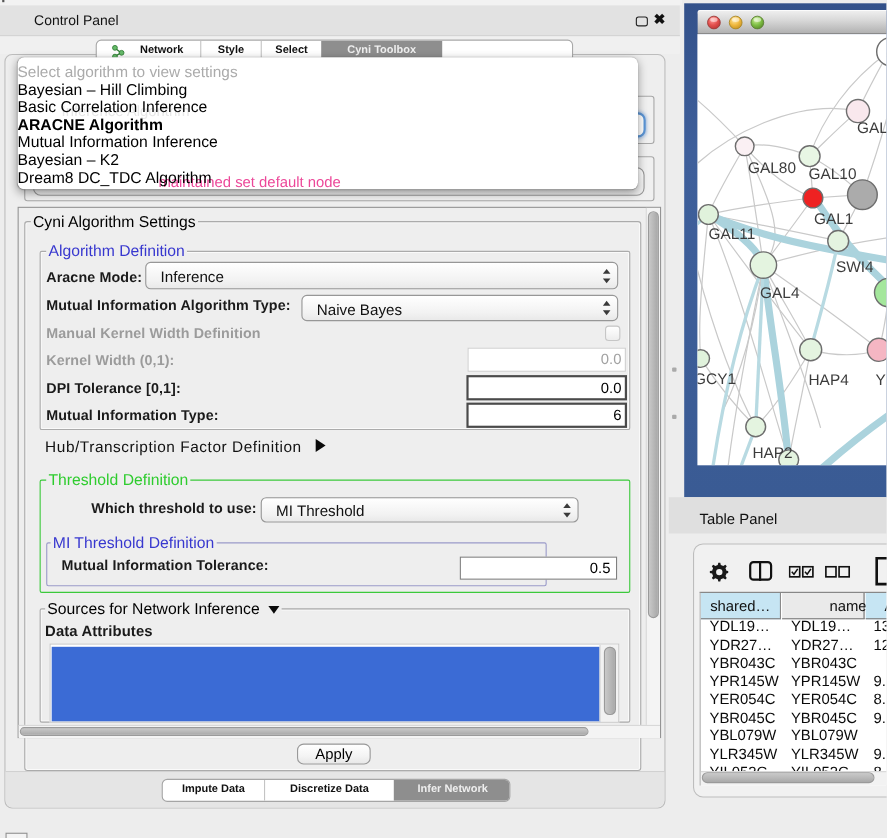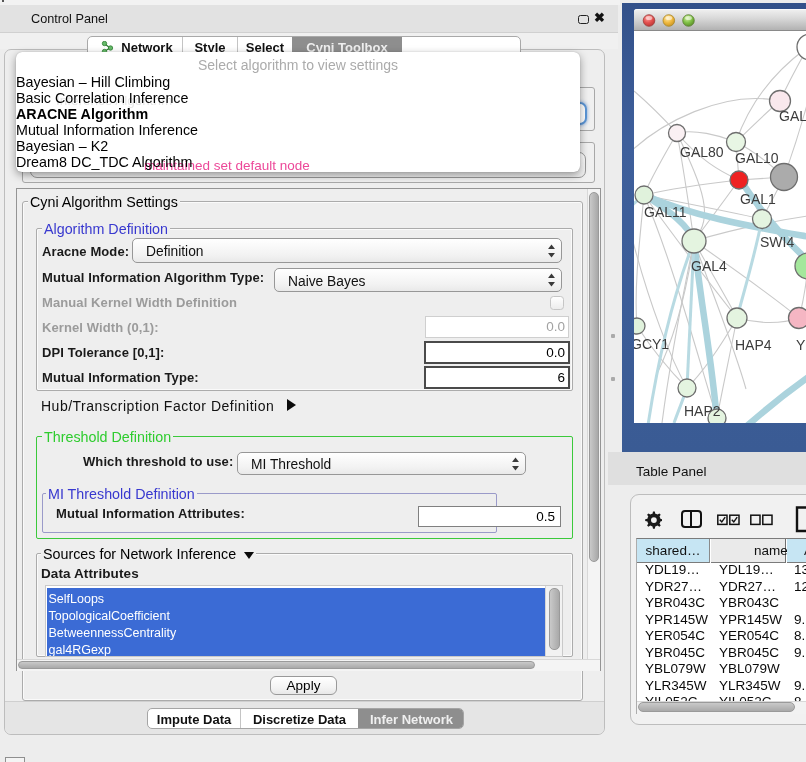--- a/index.html
+++ b/index.html
@@ -11,21 +11,21 @@
 .combo {
   background:linear-gradient(#ffffff, #f2f2f2 70%, #e9e9e9);
   border:1px solid #979797; border-radius:5px;
   font-size:13.8px; color:#111; line-height:23px;
 }
 .combo .val { position:absolute; left:13px; top:0; }
 .spin { position:absolute; right:4px; top:50%; transform:translateY(-50%); width:11px; height:16px; }
 .field { background:#fff; font-size:13.5px; text-align:right; line-height:20px; }
 .grp { border:1px solid #ababab; border-radius:2px; box-shadow:inset 0 0 0 1px rgba(255,255,255,0.7); }
 .leg { position:absolute; top:-8px; background:#EEEEEE; padding:0 2px; font-size:14.3px; white-space:nowrap; }
-.seg { position:absolute; top:0; height:100%; font-size:13px; font-weight:bold; color:#111; text-align:center; }
+.seg { position:absolute; top:0; height:100%; font-size:10px; font-weight:bold; color:#111; text-align:center; }
 .seg .txt { position:relative; top:2.5px; }
 </style>
 </head>
 <body>
 
 <div class="abs" style="left:0;top:0;width:620px;height:5px;background:#F2F2F2;"></div>
 <div class="abs" style="left:2px;top:0;width:2px;height:2px;background:#555;"></div>
 
 <div class="abs" style="left:0;top:5px;width:618px;height:28px;background:#E2E2E2;border-bottom:1px solid #d0d0d0;"></div>
 <div class="abs" style="left:9px;top:12px;font-size:12.7px;color:#111;margin-left:22px;">Control Panel</div>
@@ -69,21 +69,21 @@
 <div class="abs grp" style="left:22px;top:201px;width:561px;height:500px;border-radius:3px;">
   <span class="leg" style="left:5px;background:#EEEEEE;">Cyni Algorithm Settings</span>
 </div>
 
 <div class="abs grp" style="left:36px;top:228px;width:537px;height:163px;">
   <span class="leg" style="left:5px;background:#EEEEEE;color:#3838cf;">Algorithm Definition</span>
 </div>
 
 <div class="abs lbl" style="left:42px;top:243.5px;">Aracne Mode:</div>
 <div class="abs combo" style="left:132px;top:238px;width:430px;height:25px;line-height:25px;">
-  <span class="val">Definition</span>
+  <span class="val">Inference</span>
   <svg class="spin" width="8" height="13" viewBox="0 0 8 13">
       <path d="M4 1.2 L6.8 4.8 L1.2 4.8 Z" fill="#3a3a3a"></path>
       <path d="M4 11.8 L6.8 8.2 L1.2 8.2 Z" fill="#3a3a3a"></path>
     </svg>
 </div>
 
 <div class="abs lbl" style="left:42px;top:269.5px;">Mutual Information Algorithm Type:</div>
 <div class="abs combo" style="left:274px;top:268px;width:288px;height:24px;line-height:25px;">
   <span class="val">Naive Bayes</span>
   <svg class="spin" width="8" height="13" viewBox="0 0 8 13">
@@ -116,53 +116,52 @@
   <span class="val">MI Threshold</span>
   <svg class="spin" width="8" height="13" viewBox="0 0 8 13">
       <path d="M4 1.2 L6.8 4.8 L1.2 4.8 Z" fill="#3a3a3a"></path>
       <path d="M4 11.8 L6.8 8.2 L1.2 8.2 Z" fill="#3a3a3a"></path>
     </svg>
 </div>
 
 <div class="abs" style="left:42px;top:493px;width:455px;height:40px;border:1px solid #9a9ac9;border-radius:2px;">
   <span class="leg" style="left:3px;background:#EEEEEE;color:#3838cf;">MI Threshold Definition</span>
 </div>
-<div class="abs lbl" style="left:56px;top:505.5px;">Mutual Information Attributes:</div>
+<div class="abs lbl" style="left:56px;top:505.5px;">Mutual Information Tolerance:</div>
 <div class="abs field" style="left:418px;top:505.5px;width:143px;height:21.5px;border:1px solid #808080;color:#000;padding-right:5px;line-height:19px;">0.5</div>
 
 <div class="abs grp" style="left:36px;top:553px;width:537px;height:104px;">
   <span class="leg" style="left:4px;background:#EEEEEE;">Sources for Network Inference
   <span style="display:inline-block;width:0;height:0;border-top:7px solid #0a0a0a;border-left:5px solid transparent;border-right:5px solid transparent;margin-left:4px;"></span></span>
 </div>
 <div class="abs lbl" style="left:41px;top:565.5px;font-size:13.5px;">Data Attributes</div>
 
 <div class="abs" style="left:45px;top:585px;width:518px;height:71.5px;background:#fff;border:1px solid #c9c9c9;overflow:hidden;">
   <div style="position:absolute;left:0.5px;top:2px;width:499px;height:67.5px;background:#3b6bd5;"></div>
-  <div style="position:absolute;left:2.5px;top:5px;color:#fff;font-size:12.5px;line-height:17.1px;">SelfLoops<br>TopologicalCoefficient<br>BetweennessCentrality<br>gal4RGexp</div>
   <div style="position:absolute;right:0;top:0;width:17px;height:100%;background:#f2f2f2;border-left:1px solid #d5d5d5;"></div>
   <div style="position:absolute;right:2.5px;top:2px;width:11px;height:62px;background:linear-gradient(90deg,#c9c9c9,#a9a9a9);border:1px solid #9a9a9a;border-radius:5px;"></div>
 </div>
 
 <div class="abs" style="left:17px;top:658.5px;width:583px;height:12px;background:#f4f4f4;border-top:1px solid #d8d8d8;"></div>
 <div class="abs" style="left:18px;top:660.5px;width:517px;height:8.5px;background:linear-gradient(#c9c9c9,#a9a9a9);border:1px solid #9a9a9a;border-radius:4.5px;"></div>
 
 <div class="abs" style="left:270px;top:676px;width:67px;height:19px;background:linear-gradient(#ffffff,#f4f4f4 60%,#e8e8e8);border:1px solid #999;border-radius:6px;font-size:13.5px;color:#000;text-align:center;line-height:17px;">Apply</div>
 
 <div class="abs" style="left:5px;top:701px;width:599px;height:33px;background:#E5E5E5;border-top:1px solid #cfcfcf;border-radius:0 0 7px 7px;"></div>
 <div class="abs" style="left:147px;top:708px;width:317px;height:21px;background:#fff;border:1px solid #a5a5a5;border-radius:5px;overflow:hidden;">
   <div class="seg" style="left:0;width:92px;"><span class="txt">Impute Data</span></div>
   <div class="abs" style="left:92px;top:0;width:1px;height:100%;background:#c4c4c4;"></div>
   <div class="seg" style="left:93px;width:117px;"><span class="txt">Discretize Data</span></div>
   <div class="seg" style="left:210px;width:107px;background:#8e8e8e;color:#efefef;"><span class="txt">Infer Network</span></div>
 </div>
 
 <div class="abs" style="left:4.5px;top:757px;width:20px;height:14px;border:1.5px solid #8f8f8f;background:#f4f4f4;"></div>
 
 <div class="abs" style="left:16px;top:52px;width:564px;height:120px;background:#fff;border-radius:6px;box-shadow:0 3px 9px rgba(0,0,0,0.38), 0 0 1px rgba(0,0,0,0.3);">
-  <div style="position:absolute;left:0;top:5px;width:100%;text-align:center;font-size:14px;color:#ababab;">Select algorithm to view settings</div>
+  <div style="position:absolute;left:0;top:5px;width:100%;font-size:14px;color:#ababab;">Select algorithm to view settings</div>
   <div style="position:absolute;left:40px;top:41px;font-size:13.5px;color:#e7e7e7;">Inference Algorithm</div>
   <div style="position:absolute;left:128px;top:106px;font-size:13.5px;color:#ec4899;">maintained set default node</div>
   <div style="position:absolute;left:0px;top:21.5px;font-size:14.3px;color:#000;line-height:16px;white-space:nowrap;">Bayesian – Hill Climbing<br>Basic Correlation Inference<br><b>ARACNE Algorithm</b><br>Mutual Information Inference<br>Bayesian – K2<br>Dream8 DC_TDC Algorithm</div>
 </div>
 
 <div class="abs" style="left:611px;top:334px;width:4px;height:4px;background:#aaa;border-radius:1px;"></div>
 <div class="abs" style="left:611px;top:377px;width:4px;height:4px;background:#aaa;border-radius:1px;"></div>
 
 <div class="abs" style="left:622px;top:3px;width:184px;height:449px;background:linear-gradient(#33518a,#3e5f9b 30%,#3a5b94);"></div>
 

